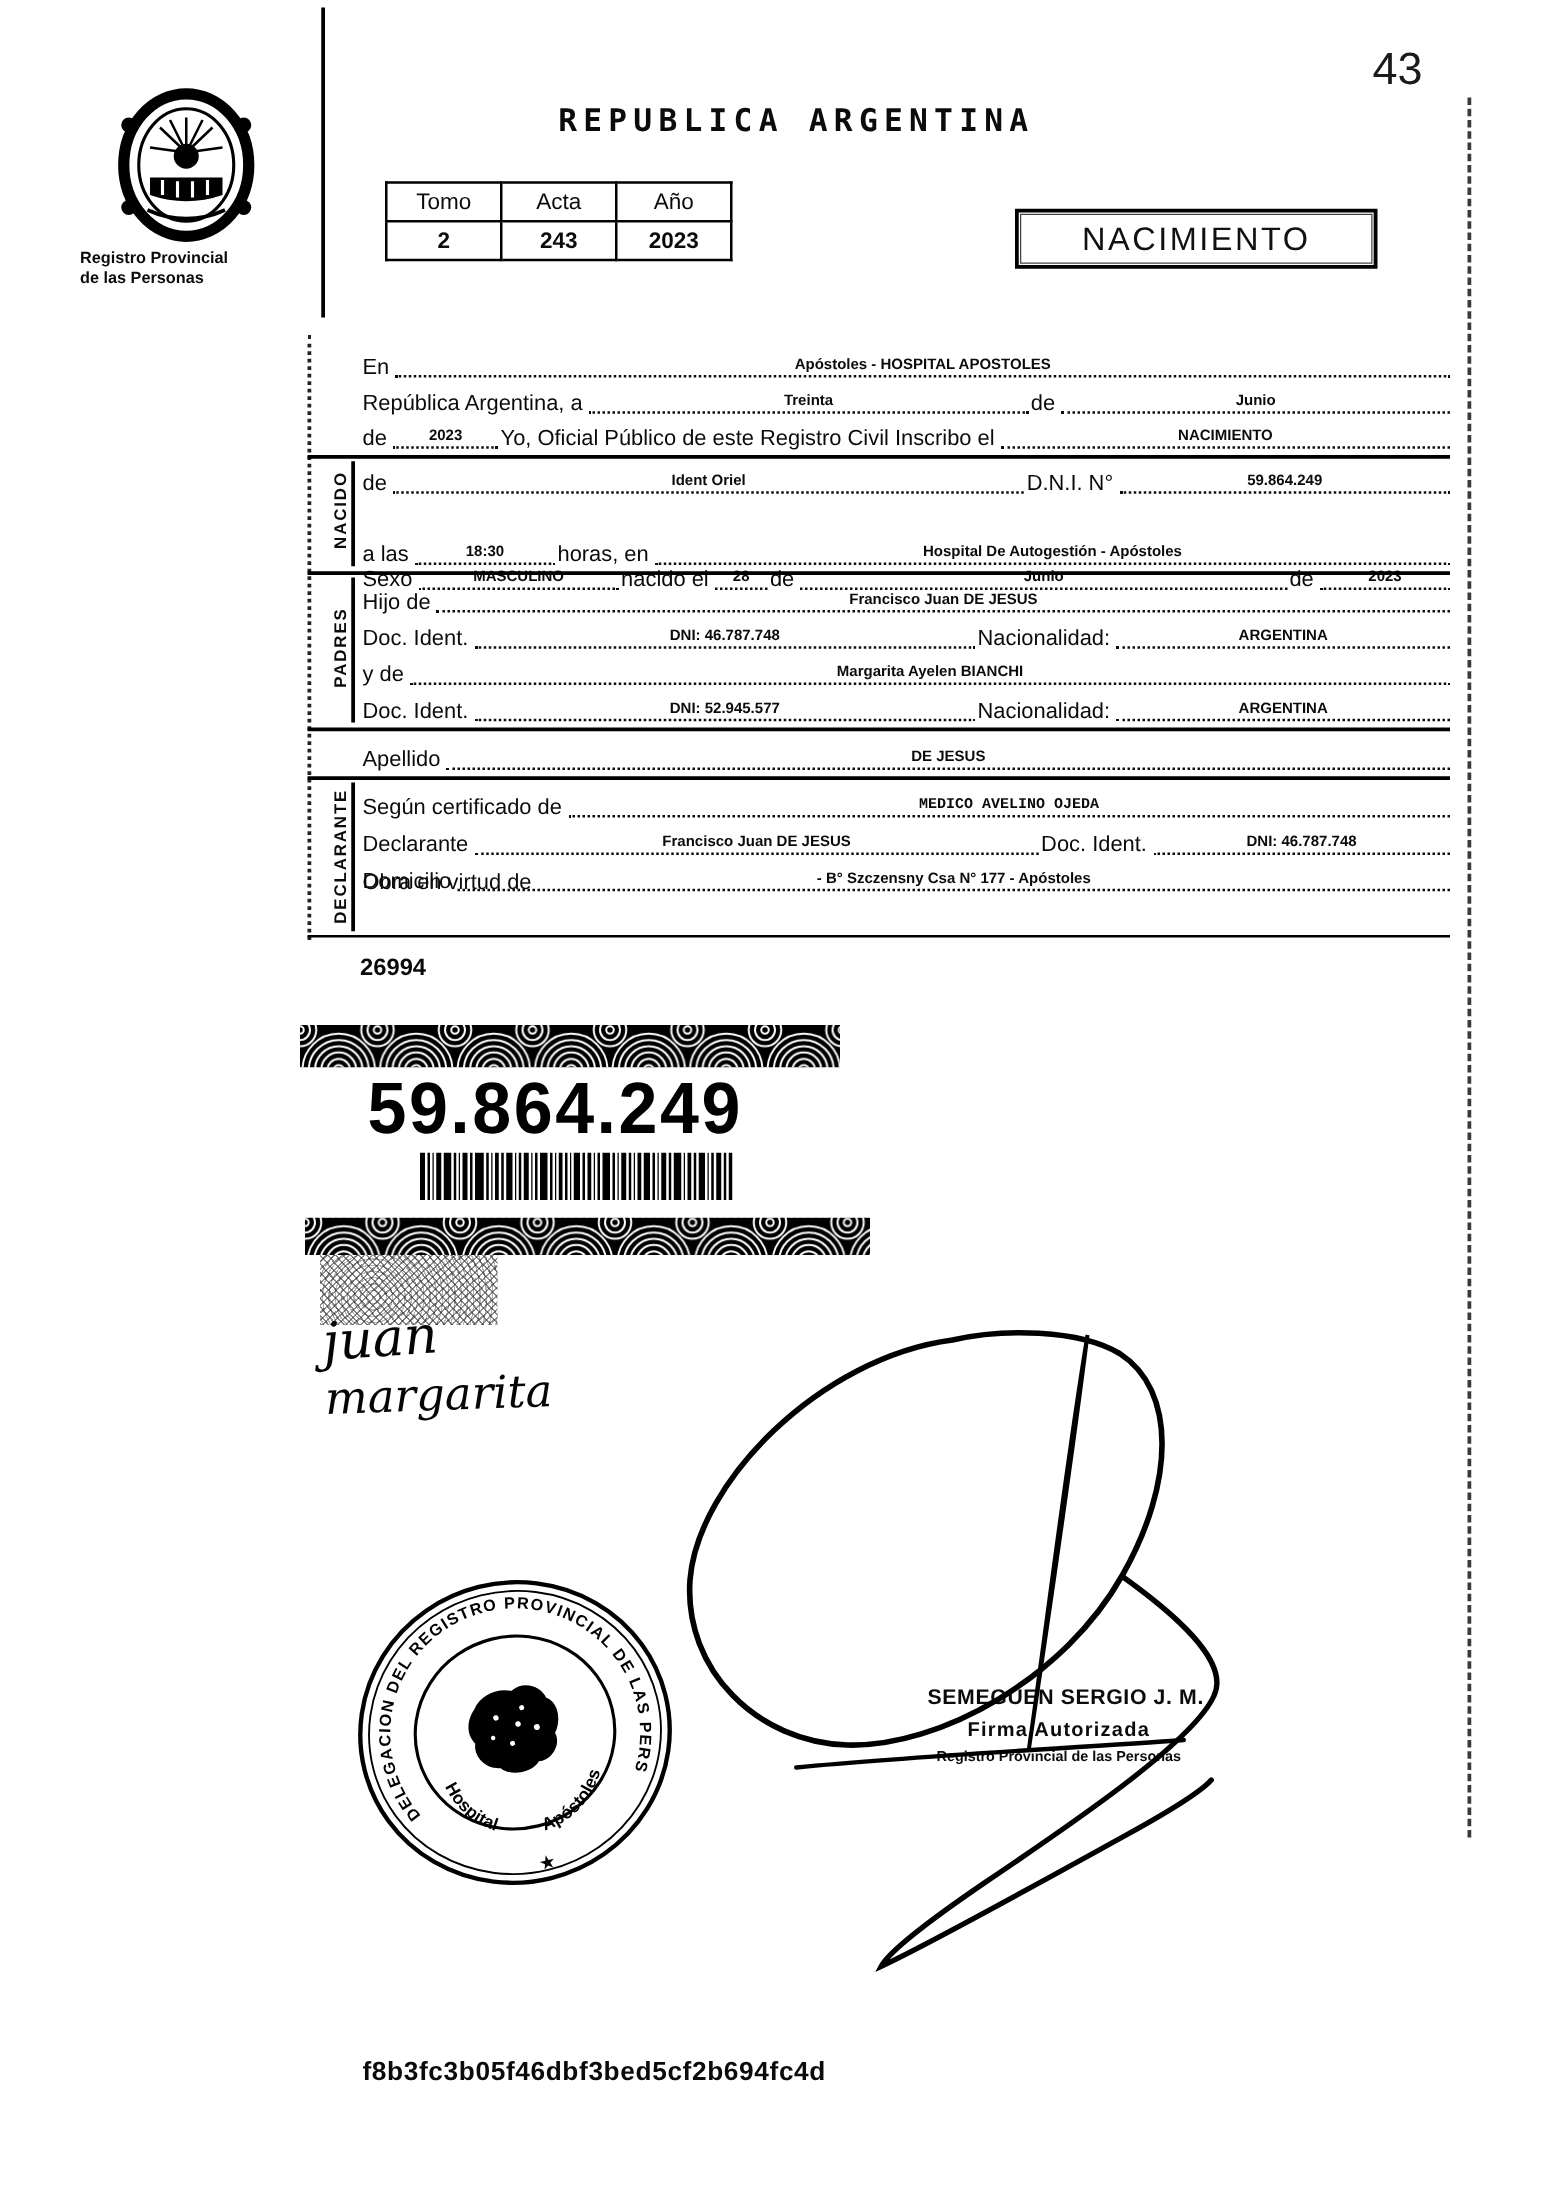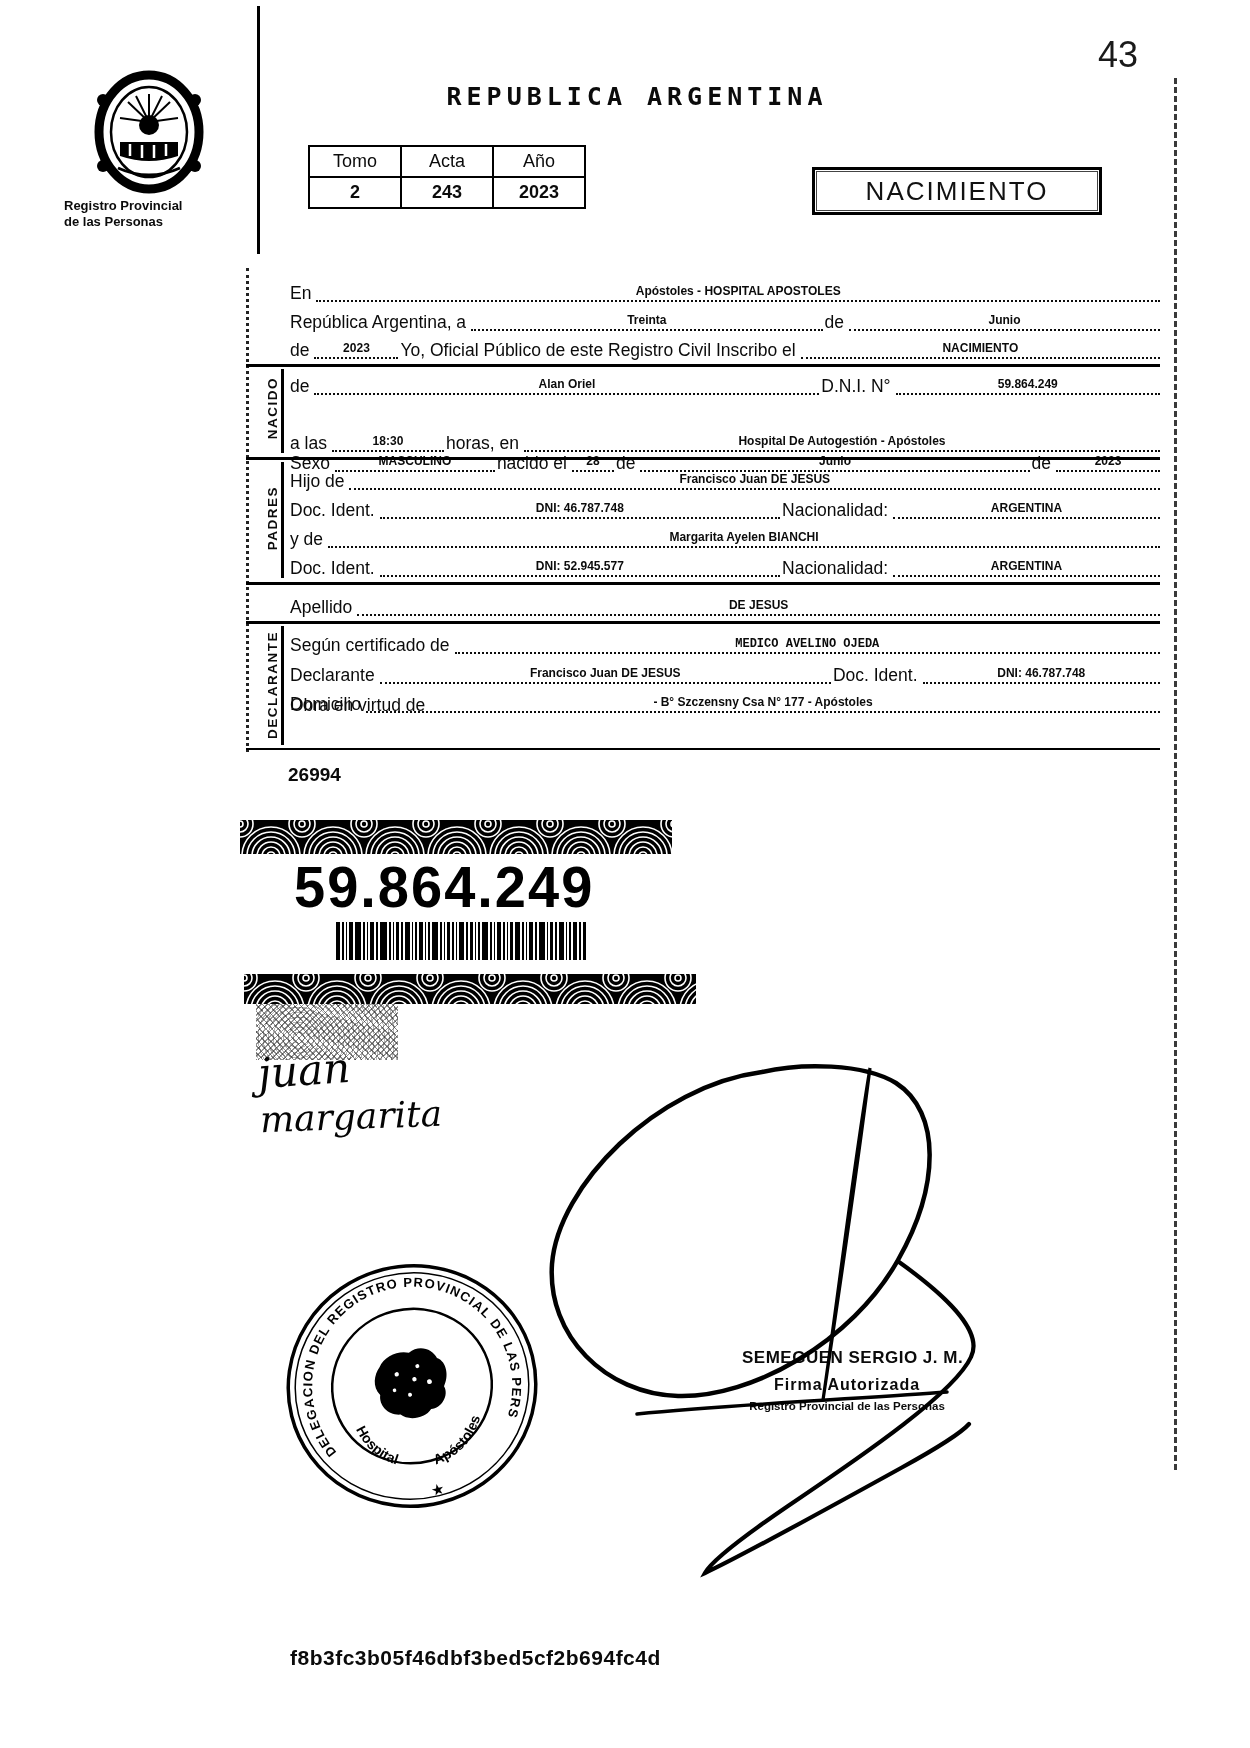--- a/index.html
+++ b/index.html
@@ -135,21 +135,21 @@
   <span class="fld" style="flex:1;"><span>NACIMIENTO</span></span>
 </div>
 
 <div class="sect-line" style="top:364px;"></div>
 
 <div class="vlab" style="top:408px;">NACIDO</div>
 <div class="sline" style="top:369px;height:84px;"></div>
 
 <div class="frow" style="top:365px;">
   <span class="lb">de</span>
-  <span class="fld" style="flex:2.1;"><span>Alan Oriel</span></span>
+  <span class="fld" style="flex:2.1;"><span>Ident Oriel</span></span>
   <span class="lb">D.N.I. N°</span>
   <span class="fld" style="flex:1.1;"><span>59.864.249</span></span>
 </div>
 <div class="frow" style="top:394px;margin-top:48px;">
   <span class="lb">Sexo</span>
   <span class="fld" style="width:160px;"><span>MASCULINO</span></span>
   <span class="lb">nacido el</span>
   <span class="fld" style="width:42px;"><span>28</span></span>
   <span class="lb">de</span>
   <span class="fld" style="flex:1;"><span>Junio</span></span>

